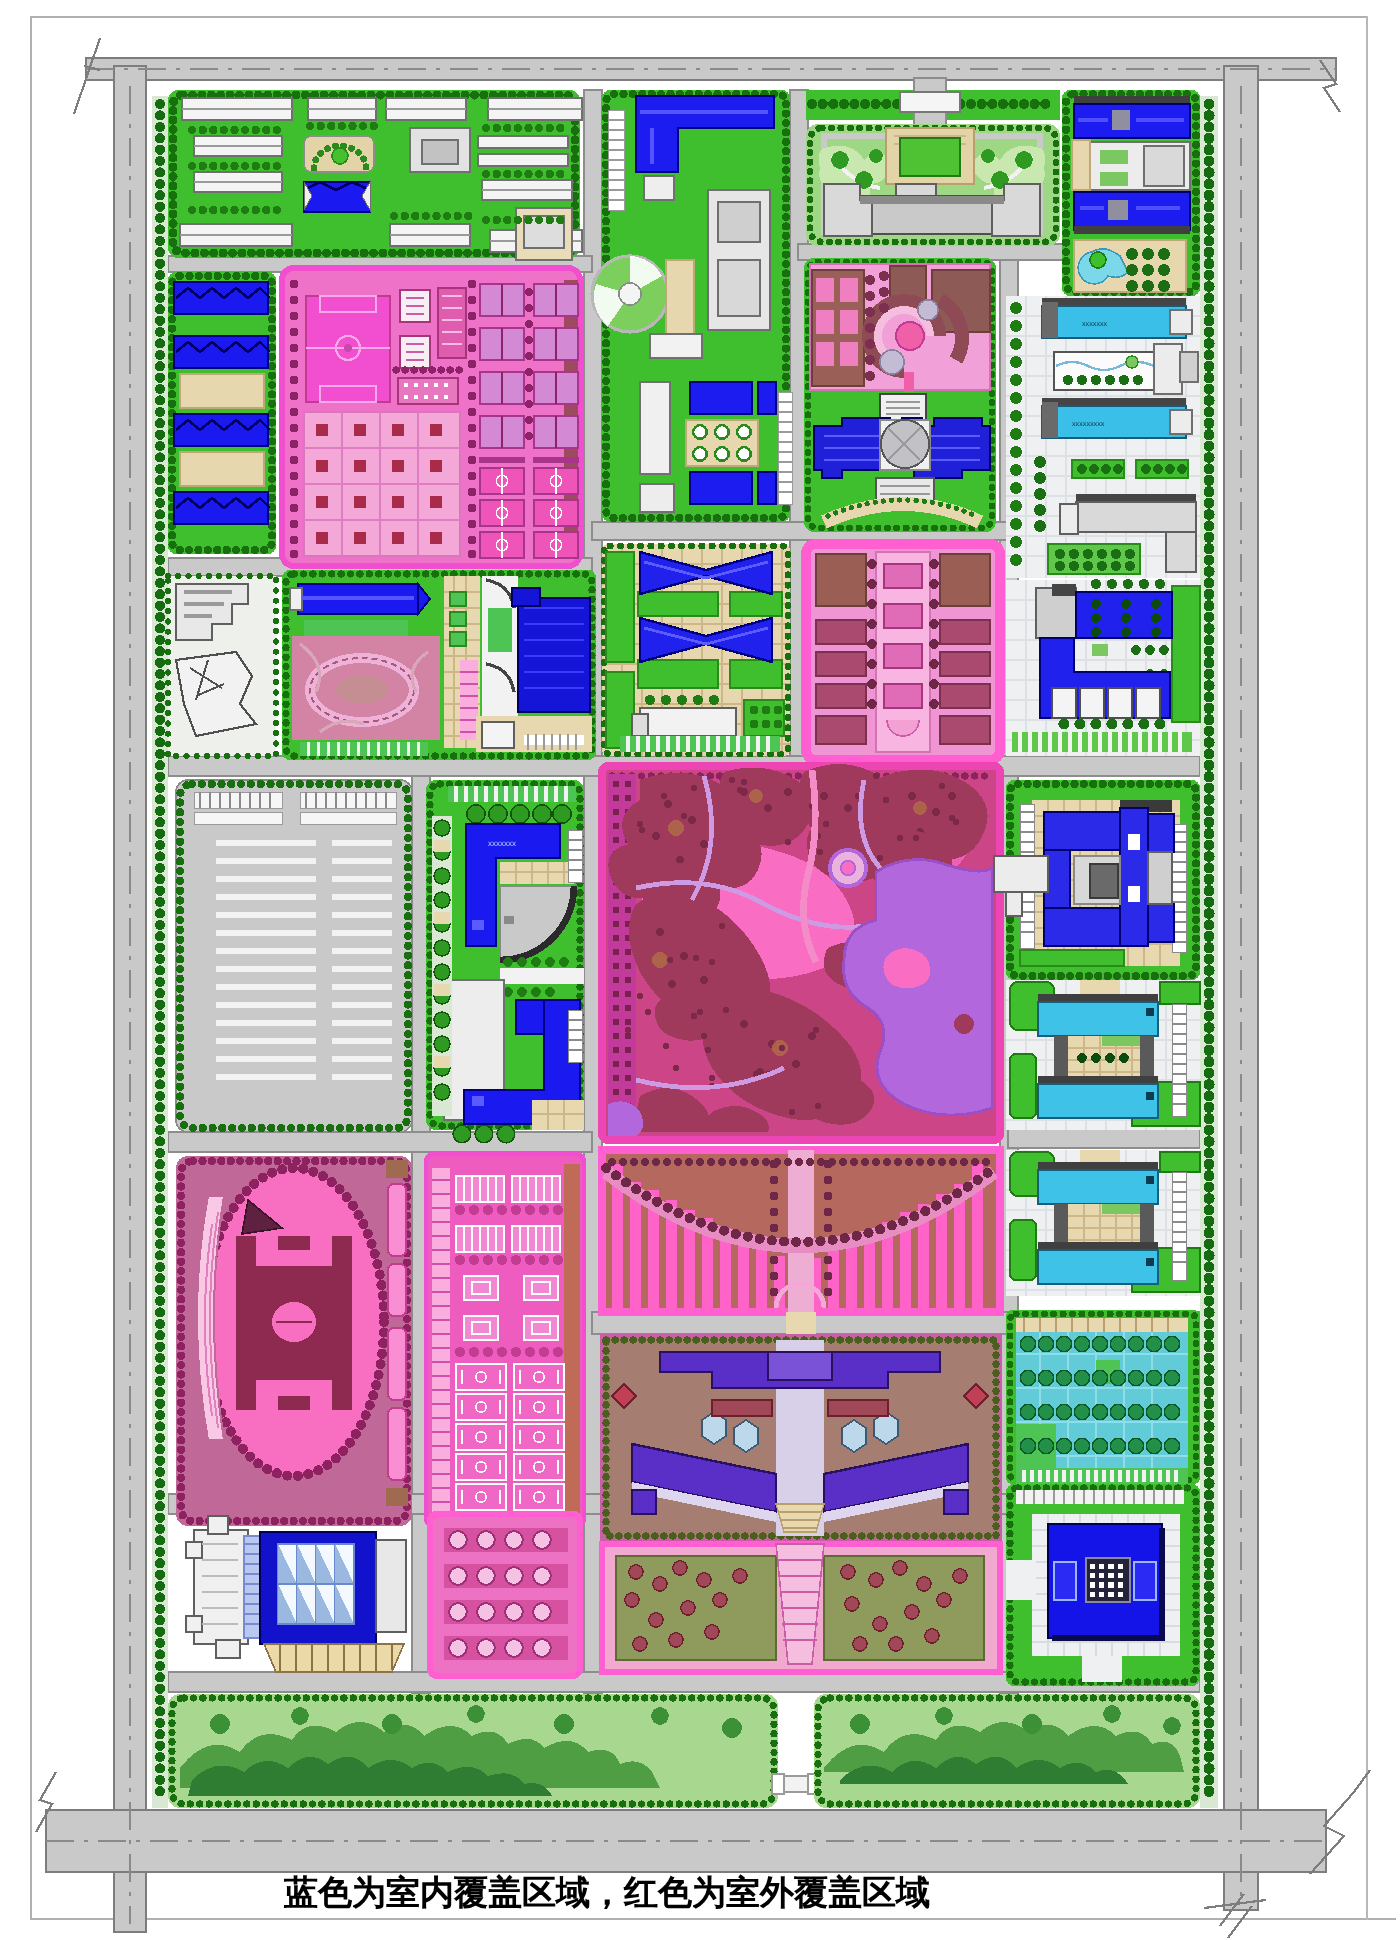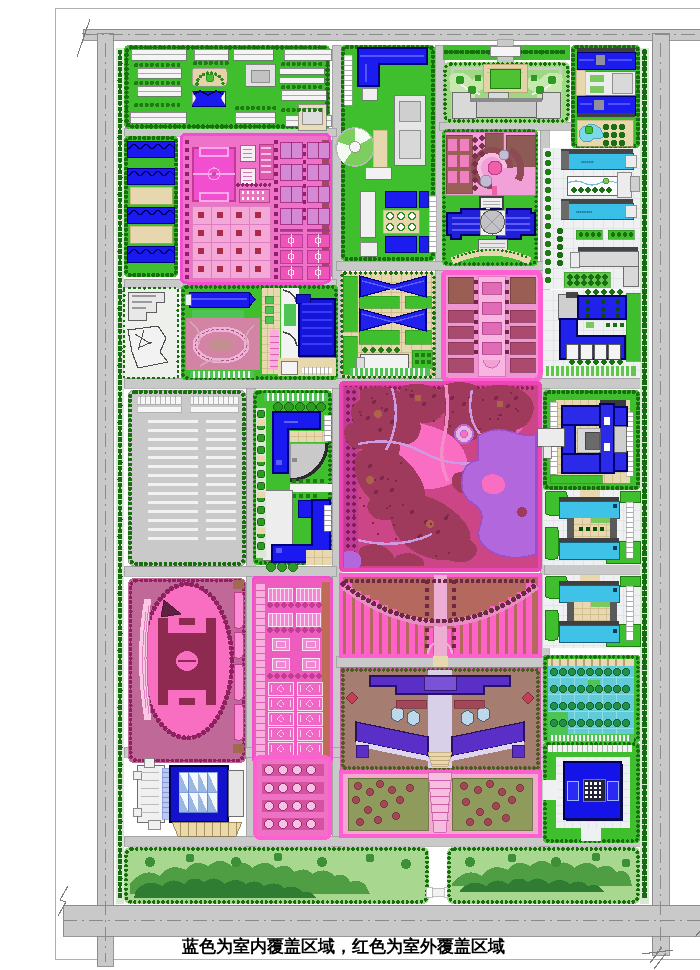--- a/index.html
+++ b/index.html
@@ -1,16 +1,16 @@
 <!DOCTYPE html>
 <html><head>
 <meta charset="utf-8">
 <style>
 html,body{margin:0;padding:0;background:#ffffff;}
-#map{position:relative;width:594px;height:970px;font-family:"Liberation Sans",sans-serif;margin-left:40px;}
+#map{position:relative;width:594px;height:970px;font-family:"Liberation Sans",sans-serif;}
 </style>
 </head>
 <body>
 <div id="map">
 <svg width="700" height="970" viewBox="0 0 700 970" shape-rendering="crispEdges">
 <defs>
 <g id="treedot">
           <circle r="2.6" fill="#1f7c12"></circle>
         </g>
 </defs>

